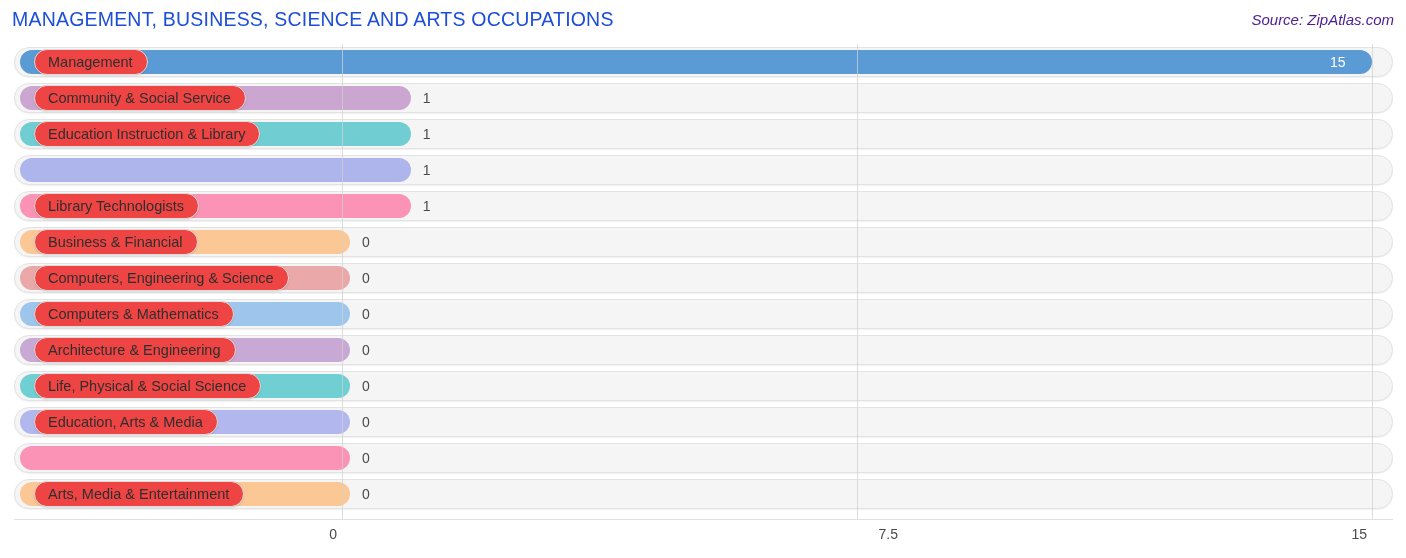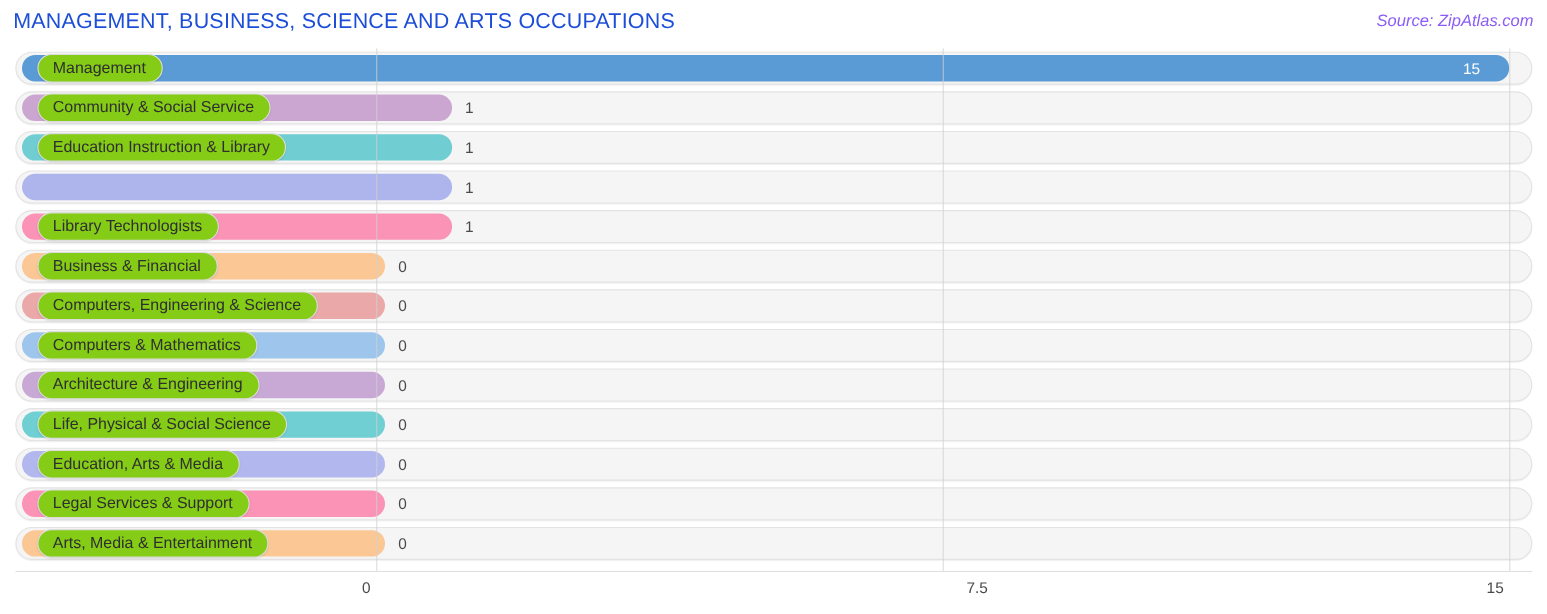--- a/index.html
+++ b/index.html
@@ -29,21 +29,21 @@
     color: #1d4ed8;
     letter-spacing: 0.2px;
     white-space: nowrap;
   }
   .chart-source {
     position: absolute;
     right: 12px;
     top: 11px;
     font-size: 15px;
     font-style: italic;
-    color: #8b5cf6;
+    color: #4c1d95;
     white-space: nowrap;
   }
 
   
   .plot {
     position: absolute;
     left: 0;
     top: 44px;
     width: 1406px;
     height: 475px;
@@ -91,21 +91,21 @@
     top: 6px;
     height: 24px;
     border-radius: 12px;
     z-index: 2;
   }
   .pill {
     position: absolute;
     left: 34px;
     top: 5px;
     height: 26px;
-    background: #84cc16;
+    background: #ef4444;
     border: 1px solid #dcdcdc;
     border-radius: 13px;
     box-sizing: border-box;
     display: flex;
     align-items: center;
     padding: 0 14px 0 13px;
     z-index: 4;
     box-shadow: 0 1px 2px rgba(0,0,0,0.10);
   }
   .pill span {
@@ -254,23 +254,20 @@
           <div class="track"></div>
           <div class="bar" style="width: 330px; background: rgb(178, 184, 238);"></div>
           <div class="pill">
             <span>Education, Arts &amp; Media</span>
           </div>
           <div class="value-out" style="left: 362px;">0</div>
         </div>
         <div class="row">
           <div class="track"></div>
           <div class="bar" style="width: 330px; background: rgb(250, 147, 181);"></div>
-          <div class="pill">
-            <span>Legal Services &amp; Support</span>
-          </div>
           <div class="value-out" style="left: 362px;">0</div>
         </div>
         <div class="row">
           <div class="track"></div>
           <div class="bar" style="width: 330px; background: rgb(250, 199, 149);"></div>
           <div class="pill">
             <span>Arts, Media &amp; Entertainment</span>
           </div>
           <div class="value-out" style="left: 362px;">0</div>
         </div>

